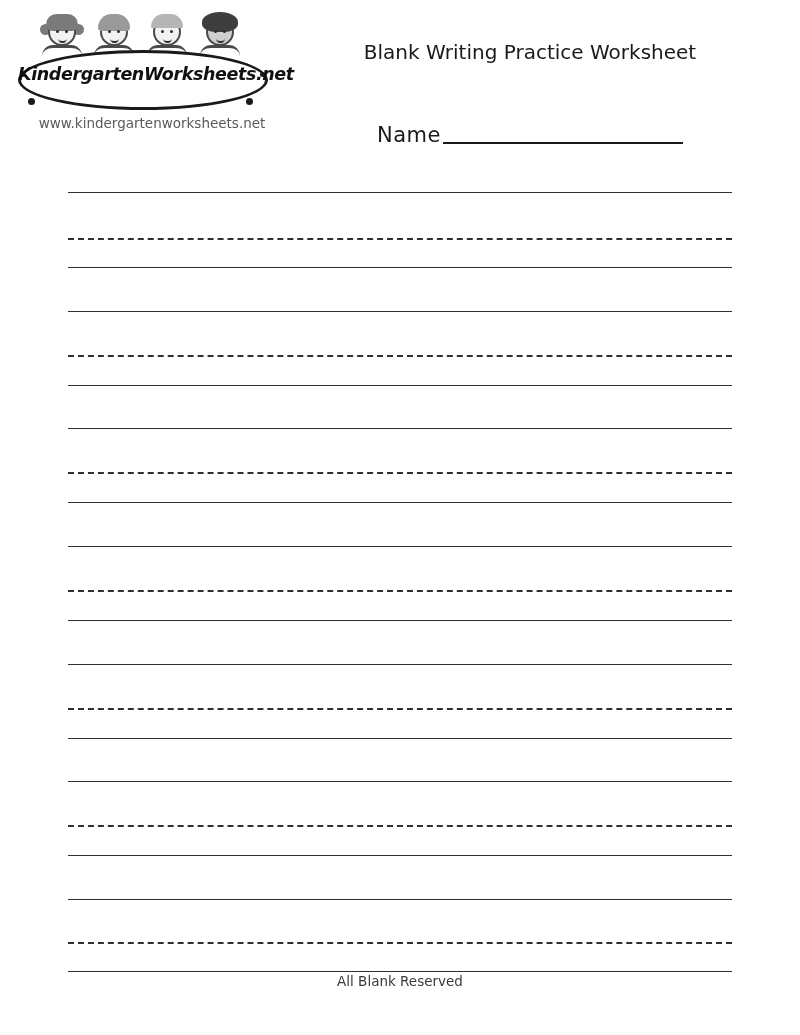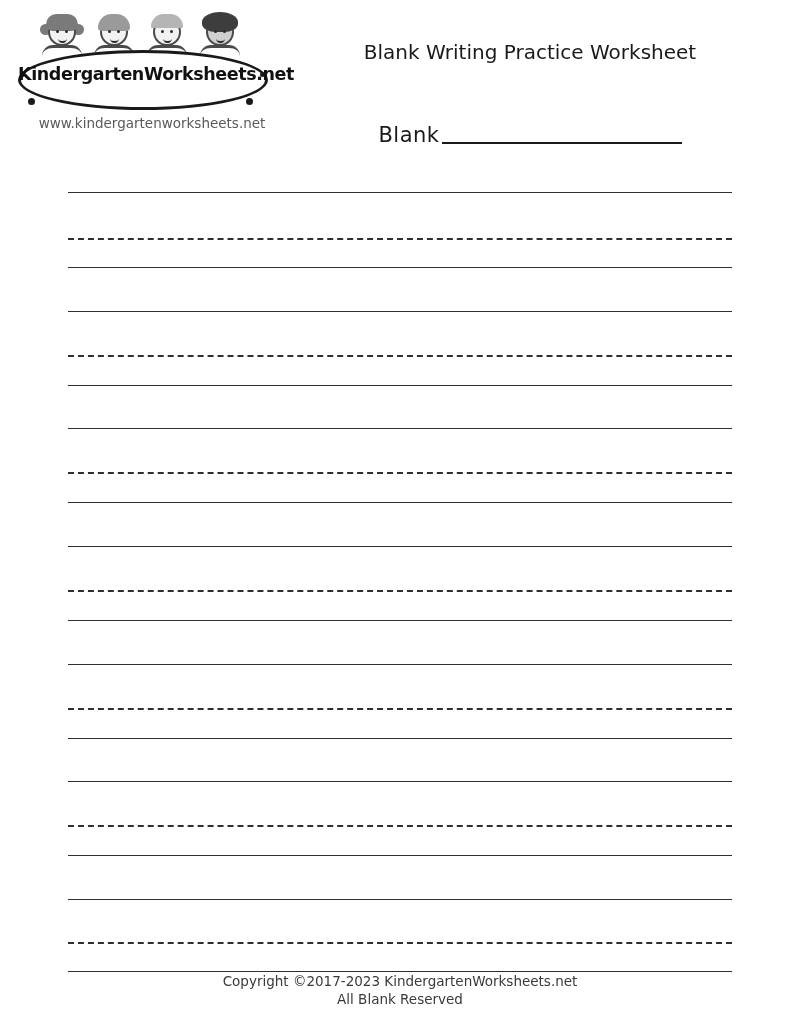--- a/index.html
+++ b/index.html
@@ -124,20 +124,21 @@
   }
   .logo-text {
     position: absolute;
     left: 0;
     top: 52px;
     width: 250px;
     text-align: center;
     font-family: "DejaVu Sans", sans-serif;
     font-size: 17.5px;
     font-weight: bold;
+    font-style: italic;
     letter-spacing: -0.4px;
     color: #111111;
     white-space: nowrap;
   }
   .logo-dot {
     position: absolute;
     border-radius: 50%;
     background: #1a1a1a;
   }
   .dot-a { left: 10px;  top: 86px; width: 7px; height: 7px; }
@@ -274,21 +275,21 @@
       <div class="logo-dot dot-d"></div>
       <div class="logo-text">KindergartenWorksheets.net</div>
     </div>
 
     <div class="logo-url">www.kindergartenworksheets.net</div>
   </div>
 
   <div class="title">Blank Writing Practice Worksheet</div>
 
   <div class="name-row">
-    <span class="name-label">Blank</span><span class="name-blank" title=""></span>
+    <span class="name-label">Name</span><span class="name-blank" title=""></span>
   </div>
 </div>
 
 <div class="sheet">
   <div class="rule solid" style="top:12px"></div>
   <div class="rule dashed" style="top:58px"></div>
   <div class="rule solid" style="top:87px"></div>
 
   <div class="rule solid" style="top:131px"></div>
   <div class="rule dashed" style="top:175px"></div>
@@ -309,15 +310,14 @@
   <div class="rule solid" style="top:601px"></div>
   <div class="rule dashed" style="top:645px"></div>
   <div class="rule solid" style="top:675px"></div>
 
   <div class="rule solid" style="top:719px"></div>
   <div class="rule dashed" style="top:762px"></div>
   <div class="rule solid" style="top:791px"></div>
 </div>
 
 <div class="footer">
-  <div>Copyright ©2017-2023 KindergartenWorksheets.net</div>
   <div>All Blank Reserved</div>
 </div>
 
 </body></html>

